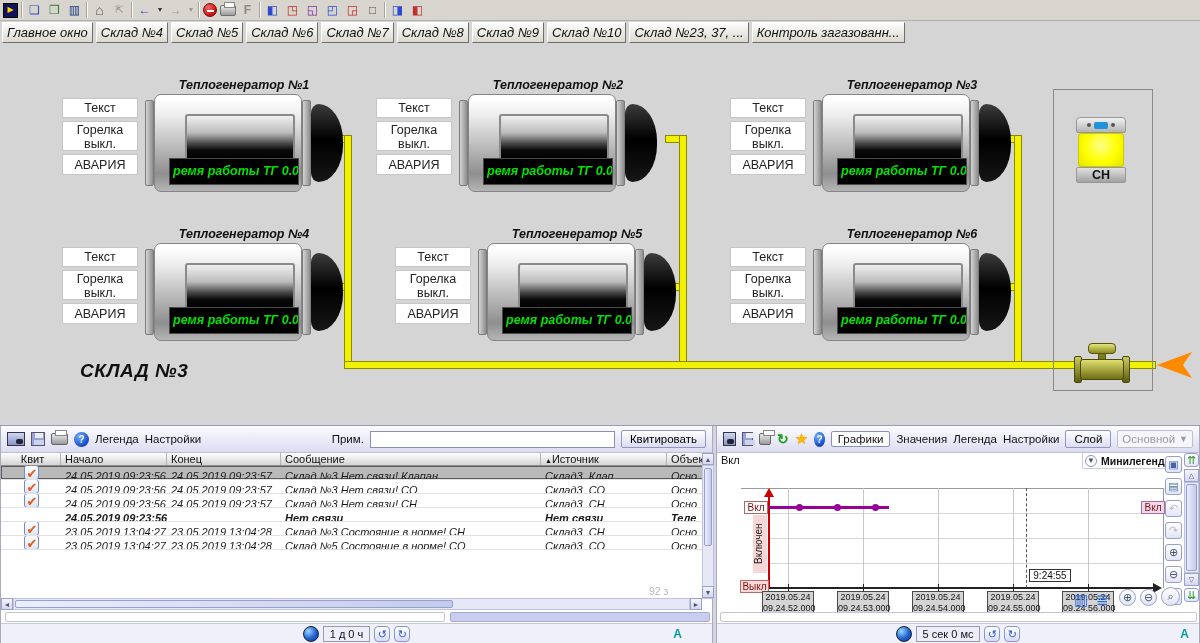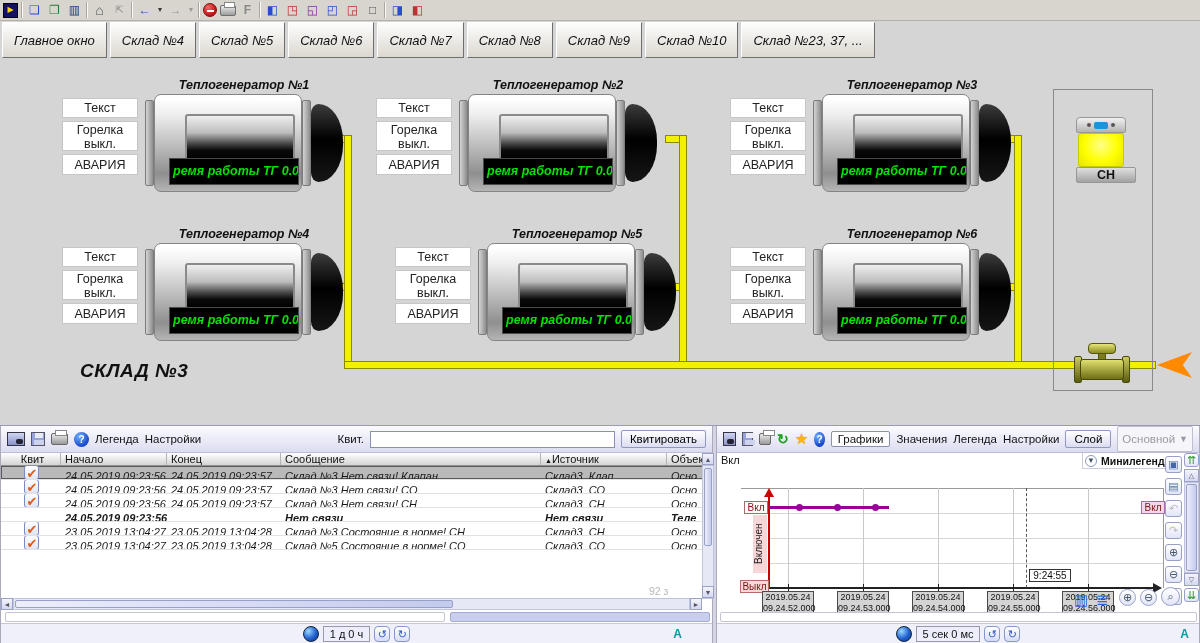--- a/index.html
+++ b/index.html
@@ -9,21 +9,21 @@
 #toolbar-top{position:absolute;left:0;top:0;width:1200px;height:21px;background:#d8d5ce;border-bottom:1px solid #b4b1aa;display:flex;align-items:center;gap:3px;padding:0 3px}
 .ti{width:17px;height:16px;display:flex;align-items:center;justify-content:center;font-size:12px;line-height:1}
 .ti-run{width:15px;height:15px;background:#12125e;border:1px solid #000;color:#ffd800;font-size:8px}
 .vsep{width:2px;height:16px;border-left:1px solid #a8a49c;border-right:1px solid #fbfaf7}
 .ti-stop{width:14px;height:14px;border-radius:50%;background:radial-gradient(circle at 35% 30%,#f06a6a,#c41010 70%);border:1px solid #7a0a0a;position:relative}
 .ti-stop::after{content:"";position:absolute;left:3px;top:6px;width:7px;height:2px;background:#fff}
 .ti-print{width:16px;height:11px;background:linear-gradient(180deg,#ececec,#9c9c9c);border:1px solid #6f6f6f;border-radius:2px;position:relative}
 .ti-print::before{content:"";position:absolute;left:3px;top:-4px;width:9px;height:4px;background:#fff;border:1px solid #888}
 
 #tabbar{position:absolute;left:0;top:21px;width:1200px;height:23px;display:flex;align-items:flex-start;gap:3px;padding:1px 0 0 2px}
-.tab{height:36px;padding:0 11px;display:flex;align-items:center;font-style:italic;font-size:13px;background:linear-gradient(180deg,#fdfdfd,#dcd8d0);border:1px solid #6e6e6e;border-top-color:#fff;border-left-color:#fff;white-space:nowrap;cursor:default}
+.tab{height:21px;padding:0 4px;display:flex;align-items:center;font-style:italic;font-size:13px;background:linear-gradient(180deg,#fdfdfd,#dcd8d0);border:1px solid #6e6e6e;border-top-color:#fff;border-left-color:#fff;white-space:nowrap;cursor:default}
 
 #mimic{position:absolute;left:0;top:44px;width:1200px;height:381px}
 .gen{position:absolute;width:282px;height:116px}
 .gtitle{position:absolute;left:86px;top:0;width:196px;text-align:center;font-weight:bold;font-style:italic;font-size:12.5px}
 .glabel{position:absolute;left:2px;width:76px;background:#fff;border:1px solid #c6c6c6;text-align:center;font-size:12.5px;color:#222}
 .l1{top:20px;height:20px;line-height:19px}
 .l2{top:43px;height:30px;line-height:14px;padding-top:1px}
 .l3{top:76px;height:21px;line-height:20px}
 .gbody{position:absolute;left:85px;top:16px;width:200px;height:92px}
 .gfl,.gfr{position:absolute;top:6px;width:9px;height:86px;background:linear-gradient(90deg,#d4d4d4,#8d8d8d);border:1px solid #7c7c7c;border-radius:2px}
@@ -34,21 +34,21 @@
 .gdisp{position:absolute;left:24px;top:64px;width:130px;height:27px;background:#000;border:1px solid #4a4a4a;color:#00e400;font-weight:bold;font-style:italic;font-size:12.5px;line-height:25px;padding-left:3px;white-space:nowrap;overflow:hidden}
 .pipe{position:absolute;background:#f2f200;border:1px solid #8a8a00}
 #site-label{position:absolute;left:80px;top:316px;font-size:19px;font-weight:bold;font-style:italic;letter-spacing:.5px}
 #gasbox{position:absolute;left:1053px;top:45px;width:100px;height:302px;border:1px solid #8a8a8a}
 #gastitle{position:absolute;left:1042px;top:14px;width:122px;text-align:center;font-weight:bold;font-style:italic;font-size:11.5px;line-height:13px}
 .sensor{position:absolute;width:54px;height:66px}
 .scap{position:absolute;left:2px;top:0;width:50px;height:16px;background:linear-gradient(180deg,#f2f2f2,#b4b4b4);border:1px solid #979797;border-radius:4px 4px 2px 2px;display:flex;align-items:center;justify-content:center;gap:3px}
 .scap .dot{width:4px;height:4px;border-radius:50%;background:#555}
 .scap .pill{width:14px;height:7px;background:#1f93d8;border-radius:2px}
 .sbody{position:absolute;left:4px;top:16px;width:46px;height:34px;background:radial-gradient(circle at 50% 35%,#ffff8a,#ffff00 55%,#e4e400);border:1px solid #c9c900;border-radius:3px}
-.sbase{position:absolute;left:2px;top:50px;width:60px;height:16px;background:linear-gradient(180deg,#e0e0e0,#a2a2a2);border:1px solid #979797;border-radius:2px;text-align:center;font-weight:bold;font-size:12.5px;line-height:15px}
+.sbase{position:absolute;left:2px;top:50px;width:50px;height:16px;background:linear-gradient(180deg,#e0e0e0,#a2a2a2);border:1px solid #979797;border-radius:2px;text-align:center;font-weight:bold;font-size:12.5px;line-height:15px}
 #valve{position:absolute;left:1074px;top:299px;width:56px;height:40px}
 .vknob{position:absolute;left:14px;top:0;width:28px;height:11px;background:linear-gradient(180deg,#e6e67a,#8a8a20);border:1px solid #55550e;border-radius:4px}
 .vstem{position:absolute;left:24px;top:10px;width:8px;height:7px;background:#7c7c1c;border:1px solid #55550e}
 .vbody{position:absolute;left:6px;top:16px;width:44px;height:21px;background:linear-gradient(180deg,#e0e070,#6e6e14);border:1px solid #4a4a08;border-radius:3px}
 .vcapL,.vcapR{position:absolute;top:13px;width:8px;height:27px;background:linear-gradient(180deg,#cccc60,#5c5c10);border:1px solid #4a4a08;border-radius:2px}
 .vcapL{left:0}.vcapR{left:48px}
 #flow-arrow{position:absolute;left:1157px;top:308px;width:35px;height:26px;background:#ff8a00;clip-path:polygon(0 50%,100% 0,74% 50%,100% 100%)}
 
 #bottom{position:absolute;left:0;top:425px;width:1200px;height:218px;background:#eef;border-top:1px solid #9a9ab8}
 .panel{position:absolute;top:0;height:218px;background:#fff;border:1px solid #aab;border-top:none}
@@ -63,21 +63,21 @@
 .icon-save::after{content:"";position:absolute;left:2px;bottom:0;width:10px;height:5px;background:#cdd2ee}
 .icon-print{width:17px;height:12px;background:linear-gradient(180deg,#ececec,#9a9a9a);border:1px solid #666;border-radius:2px;position:relative}
 .icon-print::before{content:"";position:absolute;left:3px;top:-4px;width:10px;height:4px;background:#fff;border:1px solid #888}
 .icon-help{width:15px;height:15px;border-radius:50%;background:radial-gradient(circle at 35% 30%,#6cb2ff,#1848c8 70%);color:#fff;font-weight:bold;font-size:10px;display:flex;align-items:center;justify-content:center}
 .icon-refresh{color:#18a018;font-weight:bold;font-size:14px}
 .icon-star{color:#ffb800;font-size:15px;text-shadow:0 0 1px #c87800}
 .mi{font-size:11.5px;color:#111;cursor:default}
 .mi-active{background:#fff;border:1px solid #8890b8;border-radius:2px;padding:1px 6px}
 .btn{background:linear-gradient(180deg,#fff,#dcdcf2);border:1px solid #9098c0;border-radius:2px;font-size:11.5px;padding:2px 8px}
 .note-input{width:245px;height:17px;border:1px solid #8890b8;font-size:11px;padding:0 3px}
-.combo{width:104px;height:18px;border:1px solid #c0c0cc;background:#f6f6fa;border-radius:2px;color:#9a9aa4;font-size:11.5px;display:flex;align-items:center;padding:12px 4px}
+.combo{width:104px;height:18px;border:1px solid #c0c0cc;background:#f6f6fa;border-radius:2px;color:#9a9aa4;font-size:11.5px;display:flex;align-items:center;padding:4px 4px}
 .combo .caret{margin-left:auto;color:#99a;font-size:9px}
 
 #thead{position:absolute;left:0;top:27px;width:702px;height:13px;display:flex;background:linear-gradient(180deg,#fff,#d4d4d4);border-bottom:1px solid #909090;font-size:11px}
 #thead .hc{border-right:1px solid #b4b4b4;padding-left:4px;overflow:hidden;white-space:nowrap;line-height:12px}
 #trows{position:absolute;left:0;top:40px;width:702px;height:132px;overflow:hidden}
 .trow{display:flex;height:14px;border-bottom:1px solid #e2e2e2;font-style:italic;font-size:11px;color:#1a1a1a;background:#fff}
 .trow.sel{background:#b9b9b9;box-shadow:inset 0 0 0 1px #5a5a5a}
 .trow.bold{font-weight:bold}
 .c{overflow:hidden;white-space:nowrap;padding-left:4px;line-height:21px}
 .c1{width:60px;display:flex;align-items:center;justify-content:center;padding:0}
@@ -142,20 +142,21 @@
 <div id="tabbar">
   <div class="tab">Главное окно</div>
   <div class="tab">Склад №4</div>
   <div class="tab">Склад №5</div>
   <div class="tab">Склад №6</div>
   <div class="tab">Склад №7</div>
   <div class="tab">Склад №8</div>
   <div class="tab">Склад №9</div>
   <div class="tab">Склад №10</div>
   <div class="tab">Склад №23, 37, ...</div>
+  <div class="tab">Контроль загазованн...</div>
 </div>
 
 <div id="mimic">
 
   <div class="pipe" style="left:330px;top:91px;width:22px;height:8px"></div>
   <div class="pipe" style="left:665px;top:91px;width:22px;height:8px"></div>
   <div class="pipe" style="left:1000px;top:91px;width:22px;height:8px"></div>
   <div class="pipe" style="left:330px;top:239px;width:22px;height:8px"></div>
   <div class="pipe" style="left:665px;top:239px;width:22px;height:8px"></div>
   <div class="pipe" style="left:1000px;top:239px;width:22px;height:8px"></div>
@@ -275,21 +276,21 @@
   <div id="pdivider"></div>
 
   <div class="panel" id="p-left">
     <div class="ptoolbar">
       <span class="icon-snap"></span>
       <span class="icon-save"></span>
       <span class="icon-print"></span>
       <span class="icon-help">?</span>
       <span class="mi">Легенда</span>
       <span class="mi">Настройки</span>
-      <span style="margin-left:auto" class="mi">Квит.</span>
+      <span style="margin-left:auto" class="mi">Прим.</span>
       <input class="note-input" value="" style="">
       <button class="btn">Квитировать</button>
     </div>
 
     <div id="thead">
       <div class="hc c1">Квит</div>
       <div class="hc c2">Начало</div>
       <div class="hc c3">Конец</div>
       <div class="hc c4">Сообщение</div>
       <div class="hc c5"><span style="font-size:7px">▲</span><span>Источник</span></div>

